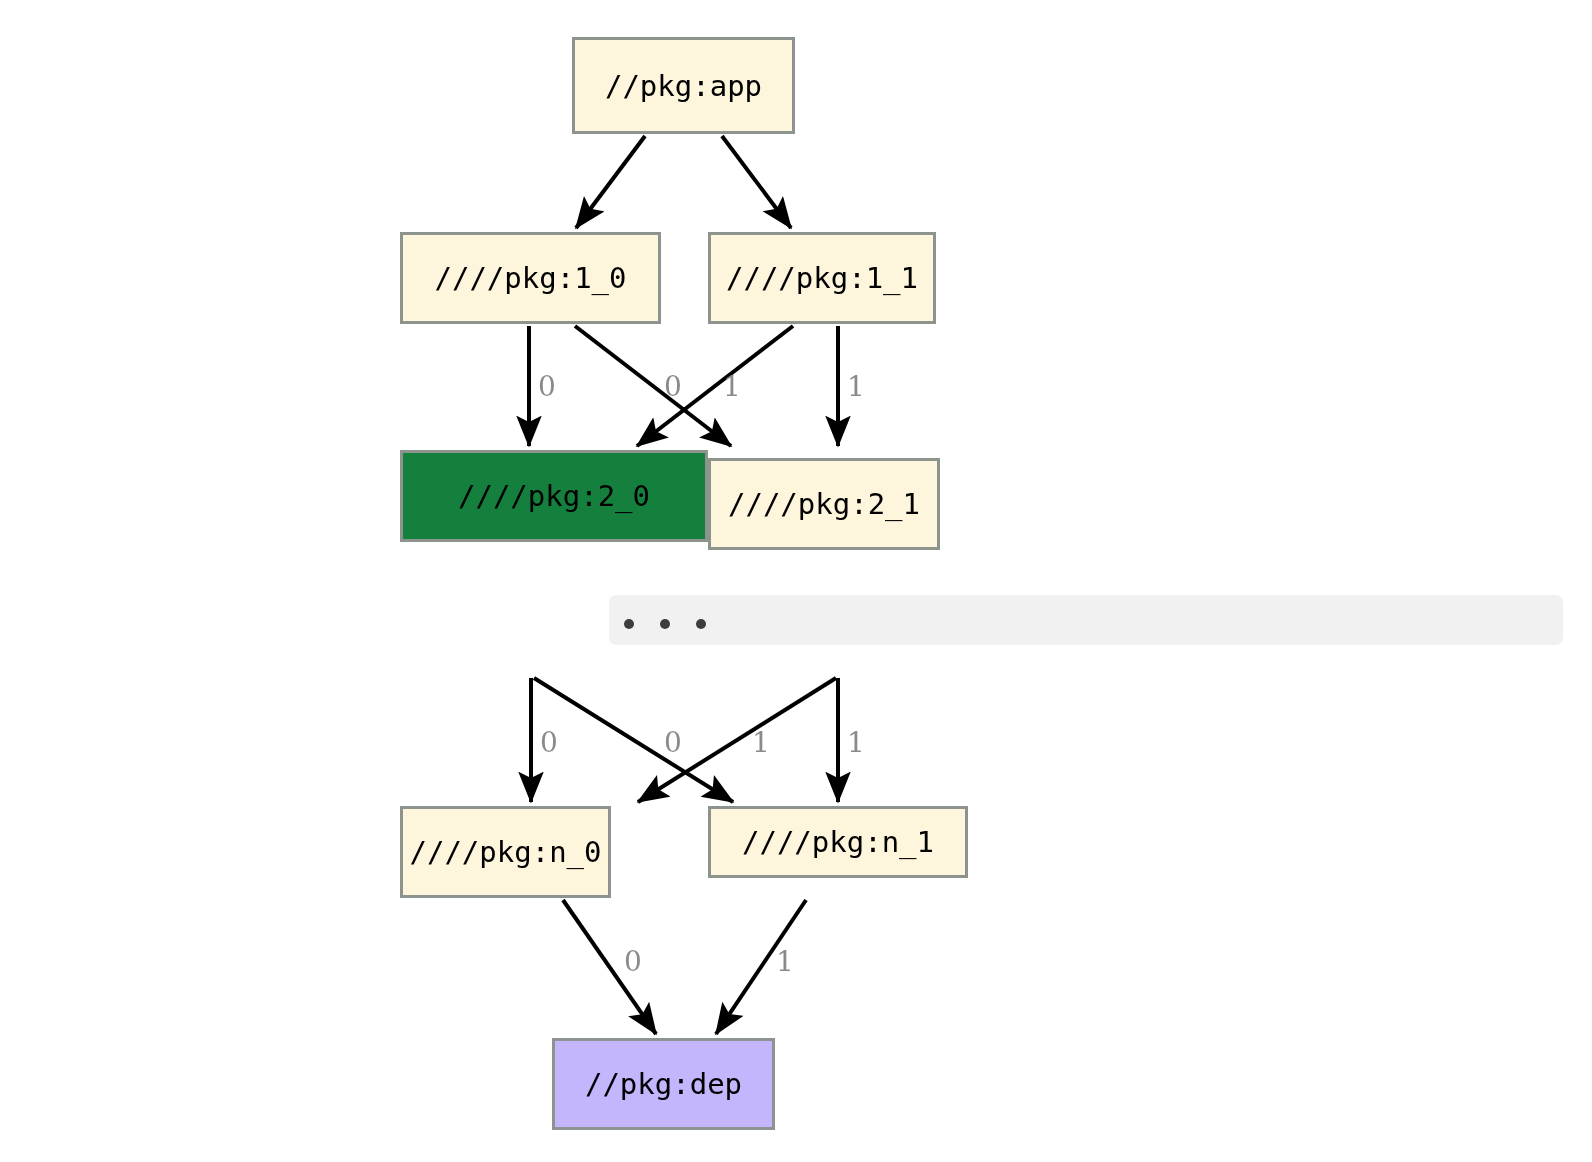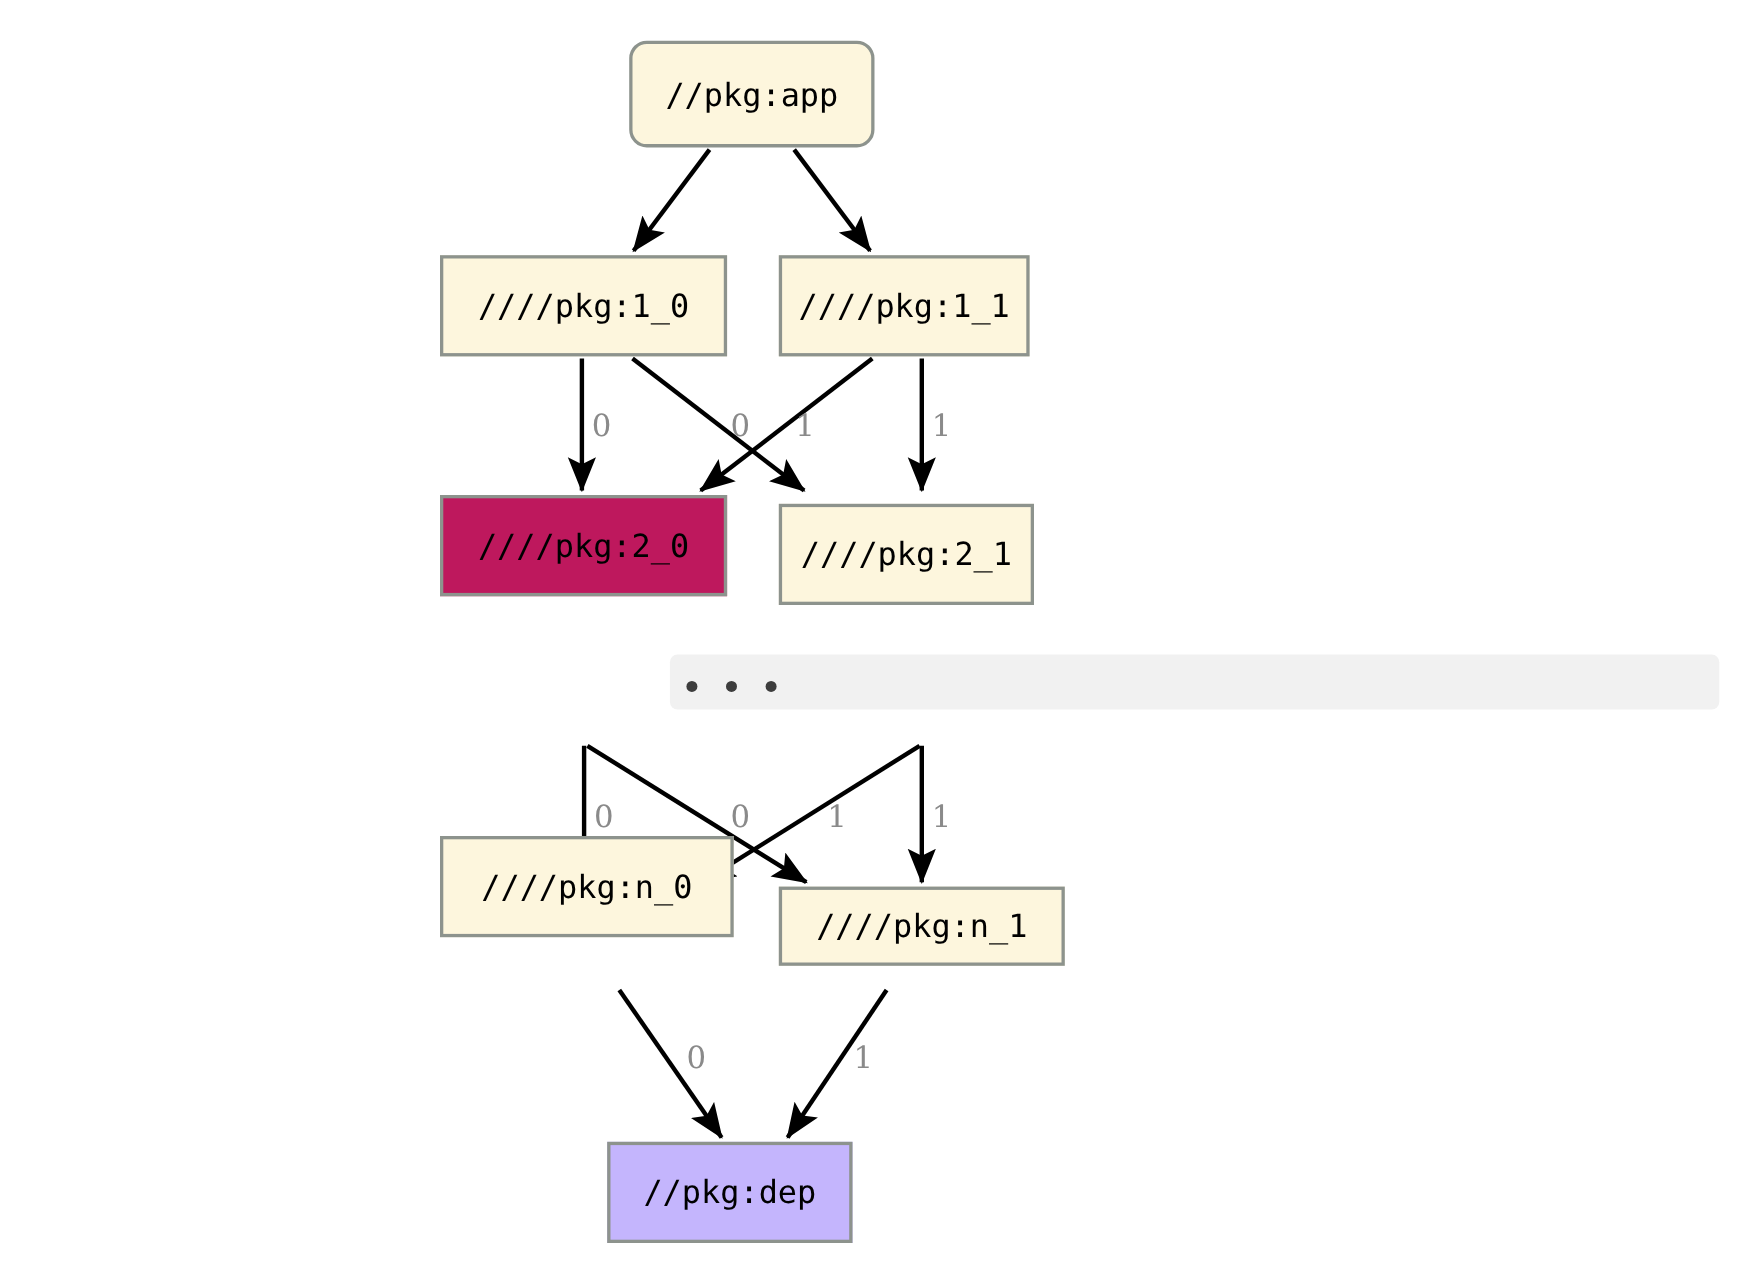--- a/index.html
+++ b/index.html
@@ -86,26 +86,26 @@
         <line x1="531" y1="678" x2="531" y2="802" stroke="#000000" stroke-width="4" marker-end="url(#arrowhead)"></line>
         <line x1="534" y1="678" x2="733" y2="802" stroke="#000000" stroke-width="4" marker-end="url(#arrowhead)"></line>
         <line x1="836" y1="678" x2="638" y2="802" stroke="#000000" stroke-width="4" marker-end="url(#arrowhead)"></line>
         <line x1="838" y1="678" x2="838" y2="802" stroke="#000000" stroke-width="4" marker-end="url(#arrowhead)"></line>
         <line x1="563" y1="900" x2="656" y2="1034" stroke="#000000" stroke-width="4" marker-end="url(#arrowhead)"></line>
         <line x1="806" y1="900" x2="716" y2="1034" stroke="#000000" stroke-width="4" marker-end="url(#arrowhead)"></line>
       </g>
   </svg>
 
   <div id="nodes">
-      <div class="node" style="left: 572px; top: 37px; width: 223px; height: 97px; background: rgb(253, 246, 221); border-color: rgb(141, 147, 141); border-radius: 16px;">//pkg:app</div>
+      <div class="node" style="left: 572px; top: 37px; width: 223px; height: 97px; background: rgb(253, 246, 221); border-color: rgb(141, 147, 141);">//pkg:app</div>
       <div class="node" style="left: 400px; top: 232px; width: 261px; height: 92px; background: rgb(253, 246, 221); border-color: rgb(141, 147, 141);">////pkg:1_0</div>
       <div class="node" style="left: 708px; top: 232px; width: 228px; height: 92px; background: rgb(253, 246, 221); border-color: rgb(141, 147, 141);">////pkg:1_1</div>
-      <div class="node" style="left: 400px; top: 450px; width: 261px; height: 92px; background: #be185d; border-color: rgb(141, 147, 141);">////pkg:2_0</div>
+      <div class="node" style="left: 400px; top: 450px; width: 308px; height: 92px; background: #15803d; border-color: rgb(141, 147, 141);">////pkg:2_0</div>
       <div class="node" style="left: 708px; top: 458px; width: 232px; height: 92px; background: rgb(253, 246, 221); border-color: rgb(141, 147, 141);">////pkg:2_1</div>
-      <div class="node" style="left: 400px; top: 760px; width: 267px; height: 92px; background: rgb(253, 246, 221); border-color: rgb(141, 147, 141);">////pkg:n_0</div>
+      <div class="node" style="left: 400px; top: 806px; width: 211px; height: 92px; background: rgb(253, 246, 221); border-color: rgb(141, 147, 141);">////pkg:n_0</div>
       <div class="node" style="left: 708px; top: 806px; width: 260px; height: 72px; background: rgb(253, 246, 221); border-color: rgb(141, 147, 141);">////pkg:n_1</div>
       <div class="node" style="left: 552px; top: 1038px; width: 223px; height: 92px; background: #c4b5fd; border-color: rgb(141, 147, 141);">//pkg:dep</div>
     </div>
 
   <div id="edge-labels">
       <div class="edge-label" style="left: 538px; top: 370px; color: rgb(138, 138, 138);">0</div>
       <div class="edge-label" style="left: 664px; top: 370px; color: rgb(138, 138, 138);">0</div>
       <div class="edge-label" style="left: 723px; top: 370px; color: rgb(138, 138, 138);">1</div>
       <div class="edge-label" style="left: 847px; top: 370px; color: rgb(138, 138, 138);">1</div>
       <div class="edge-label" style="left: 540px; top: 726px; color: rgb(138, 138, 138);">0</div>

